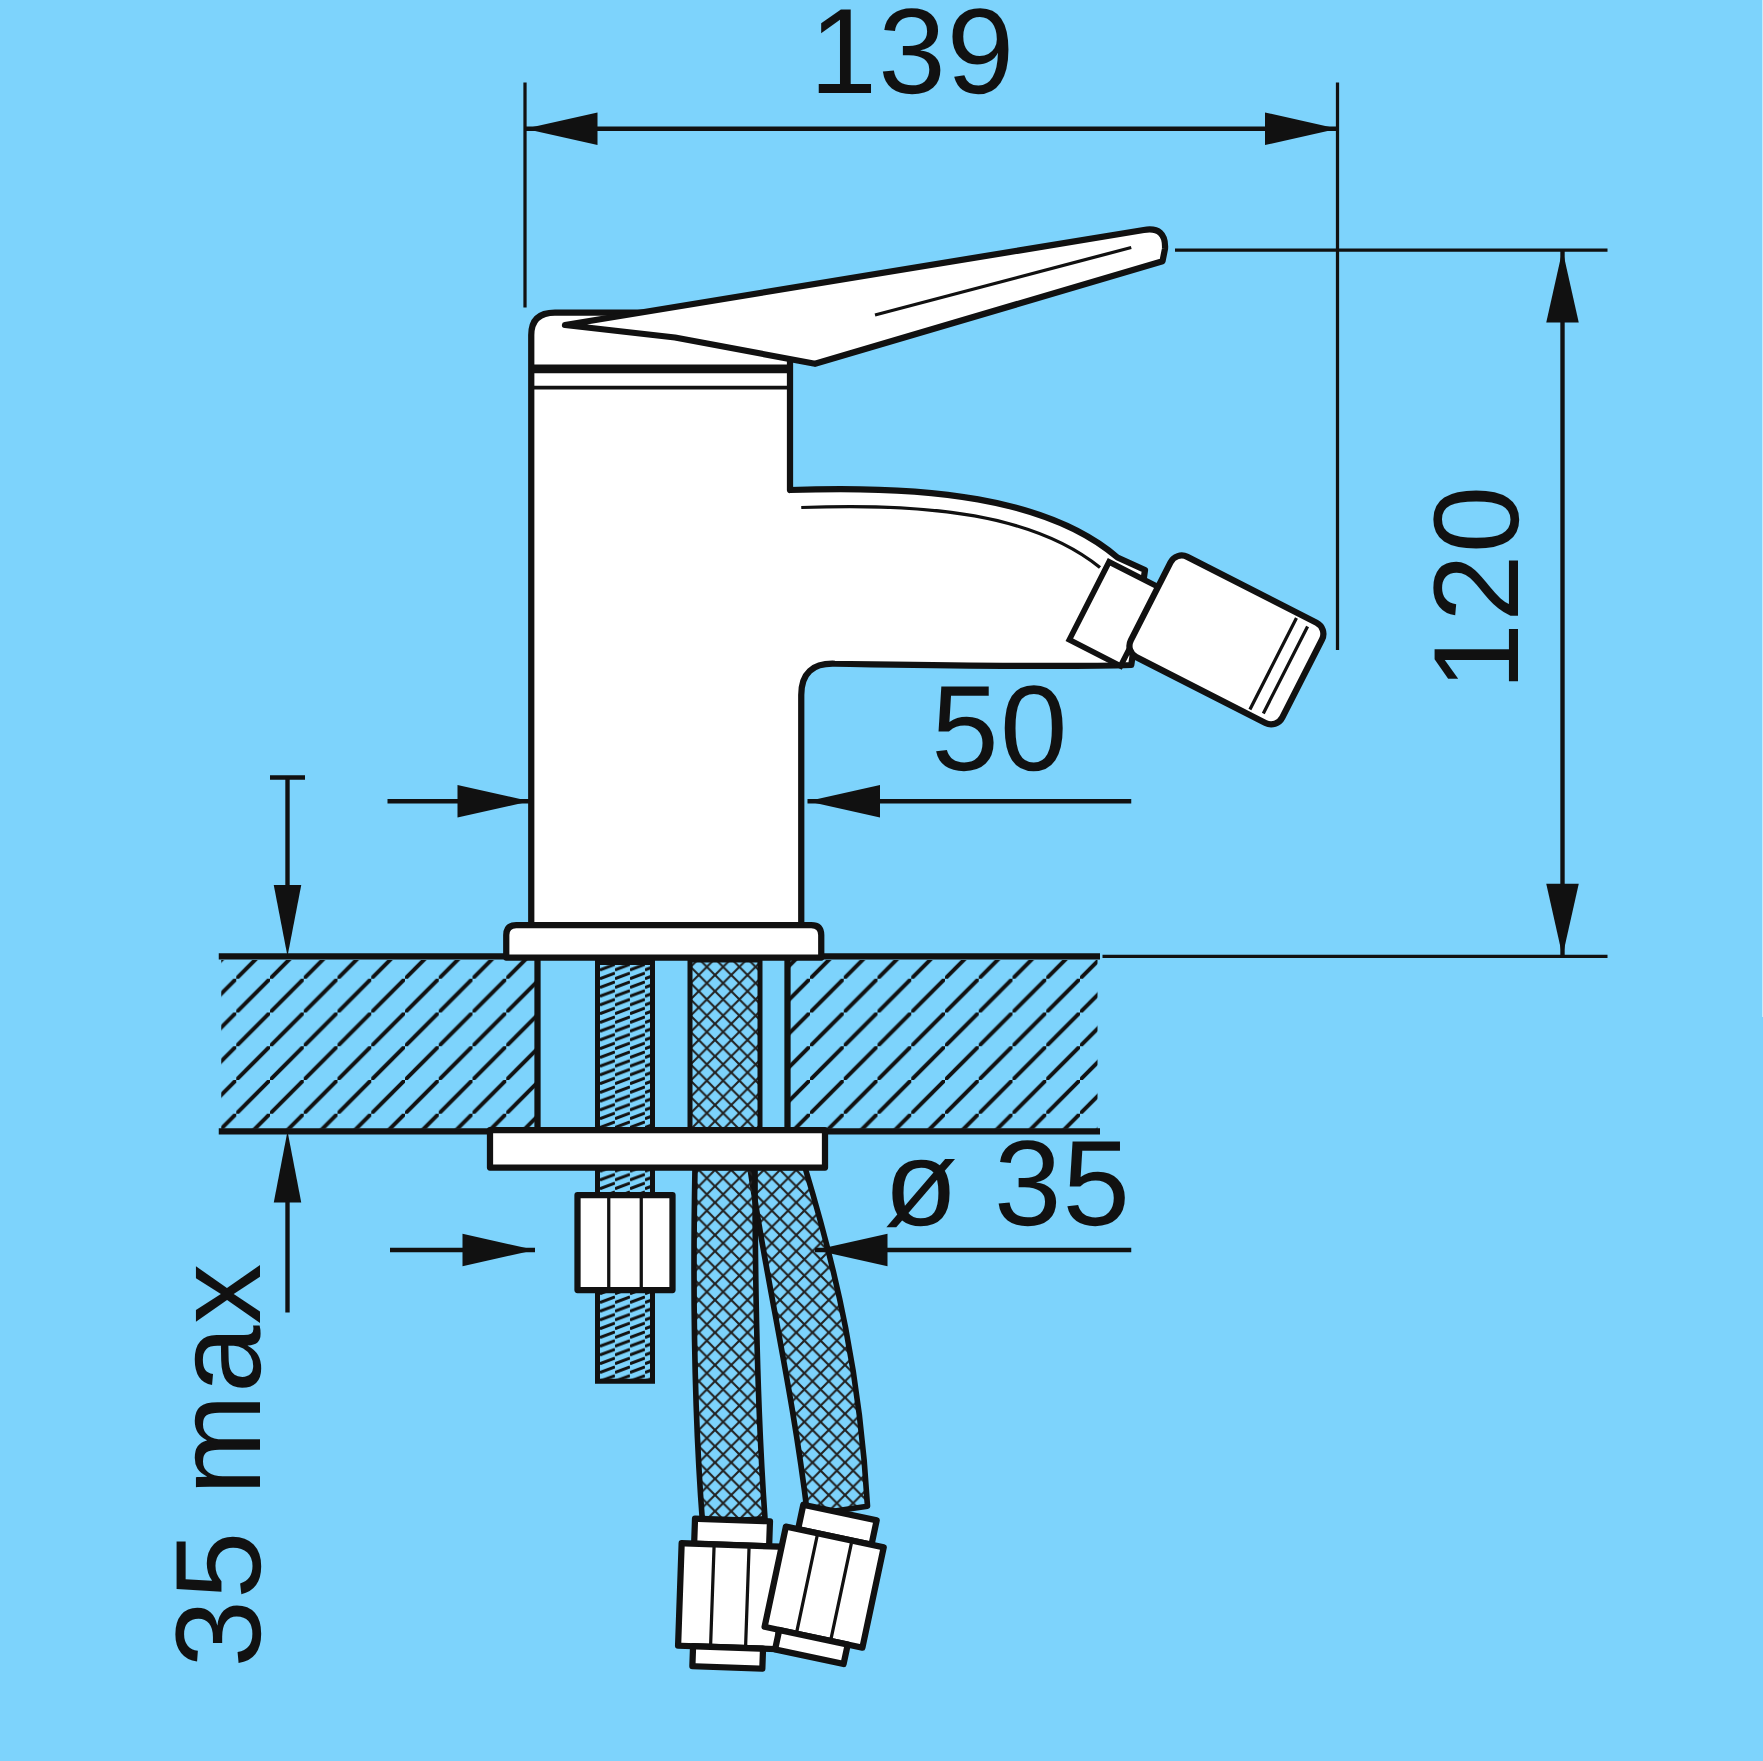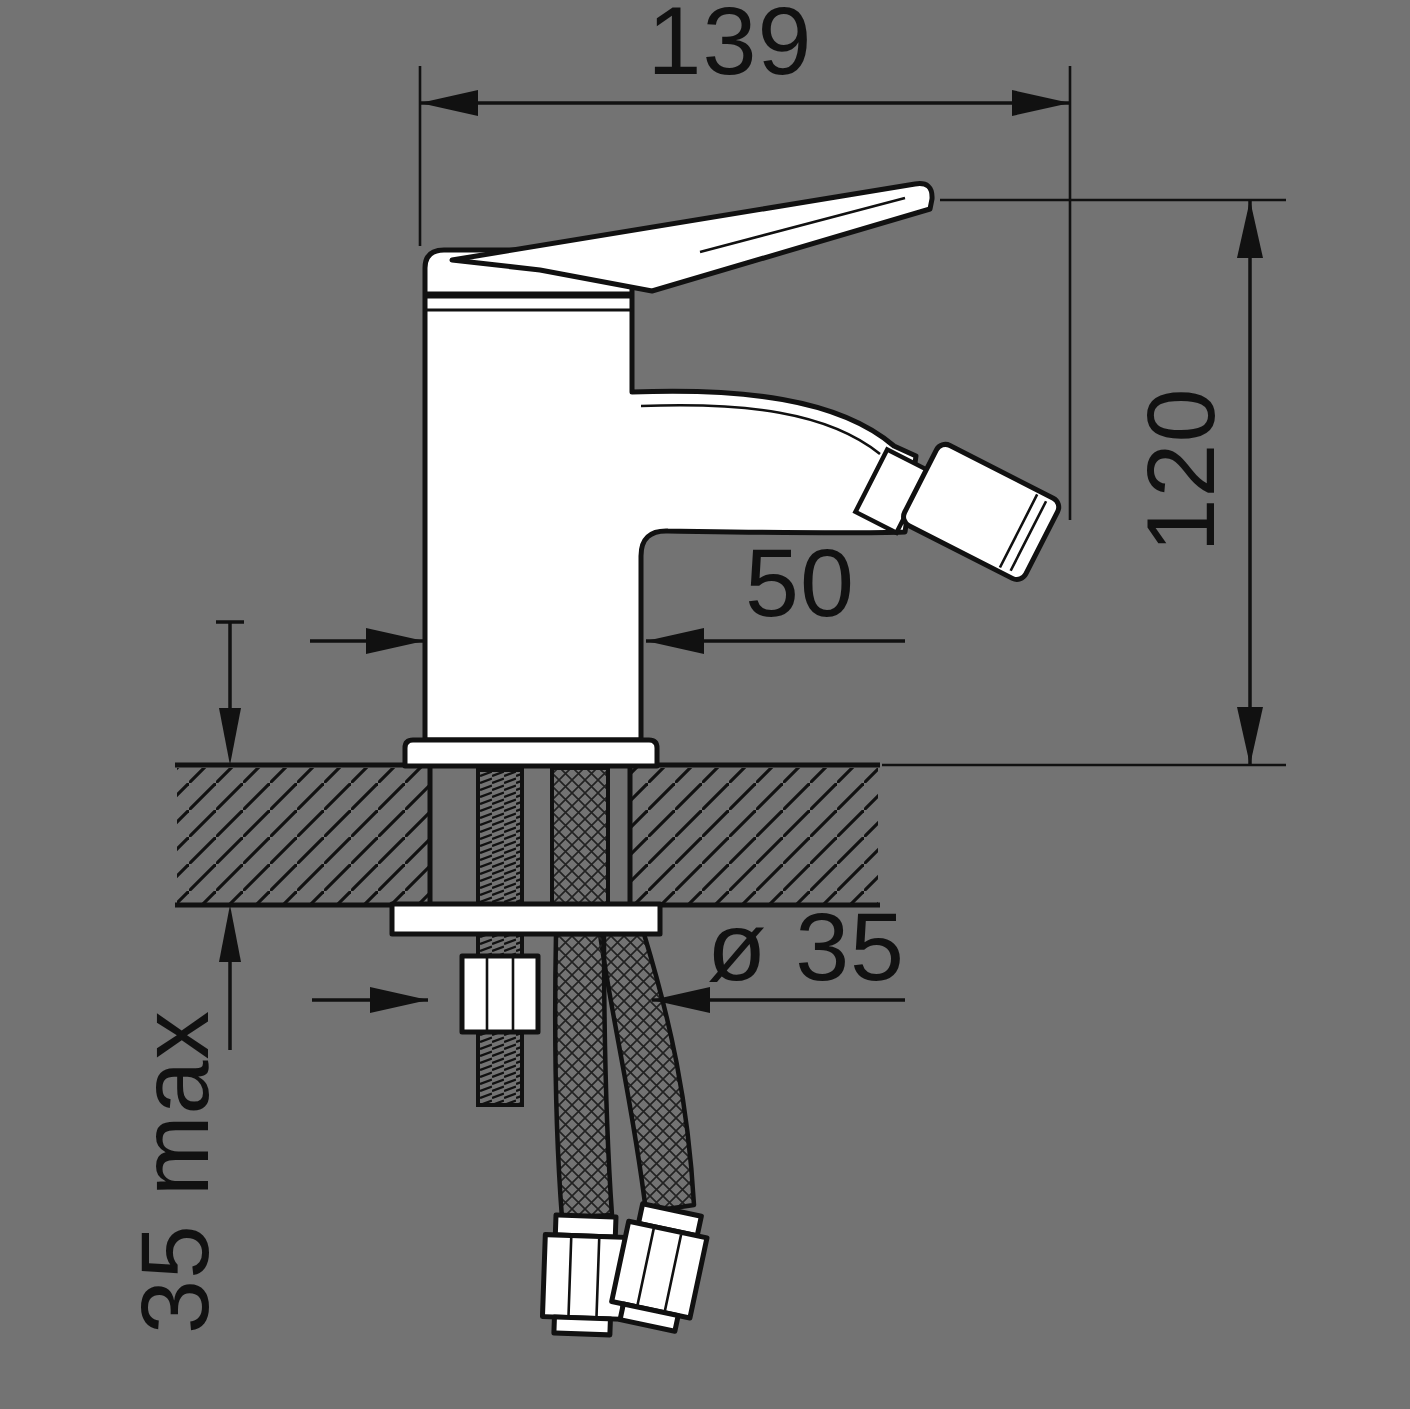--- a/index.html
+++ b/index.html
@@ -1,16 +1,16 @@
 <!DOCTYPE html>
 <html><head>
 <meta charset="utf-8">
 <style>
   html,body{margin:0;padding:0;background:#ffffff;}
-  .canvas{width:1410px;height:1409px;position:relative;background:#737373;overflow:hidden;}
+  .canvas{width:1410px;height:1409px;position:relative;background:#7dd3fc;overflow:hidden;}
   svg{display:block;}
   text{font-family:"Liberation Sans", sans-serif;fill:#111111;}
   .dim-text{font-size:97px;letter-spacing:1px;}
   .outline{fill:#ffffff;stroke:#111111;stroke-width:5;stroke-linejoin:round;}
   .thick{stroke:#111111;stroke-width:5;fill:none;stroke-linecap:butt;}
   .med{stroke:#111111;stroke-width:3.5;fill:none;}
   .thin{stroke:#111111;stroke-width:2.6;fill:none;}
   .arrow{fill:#111111;stroke:none;}
 </style>
 </head>

